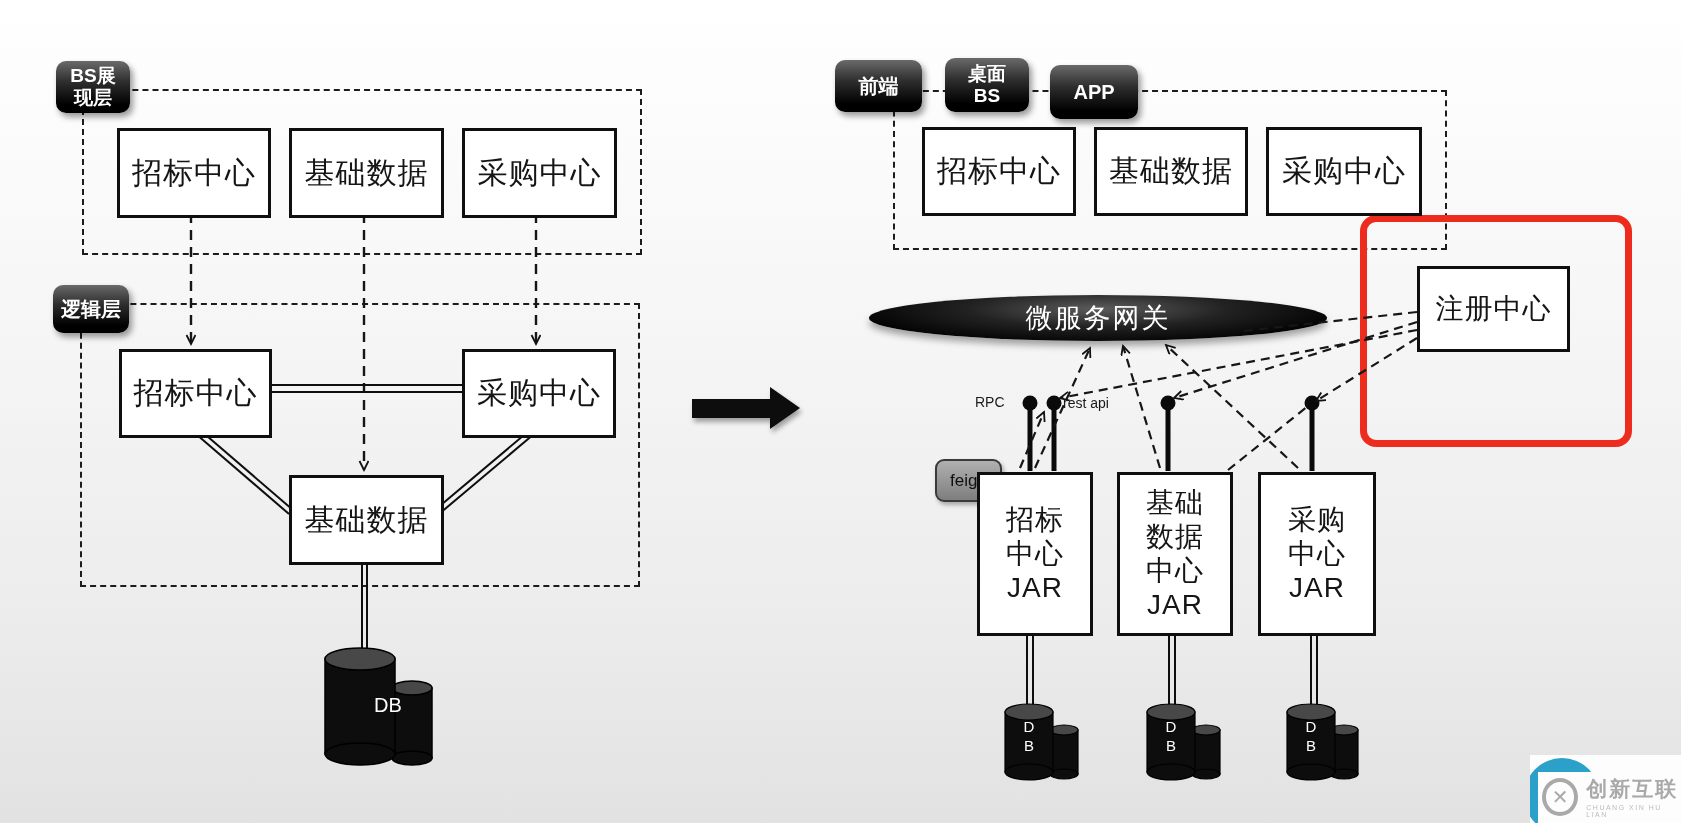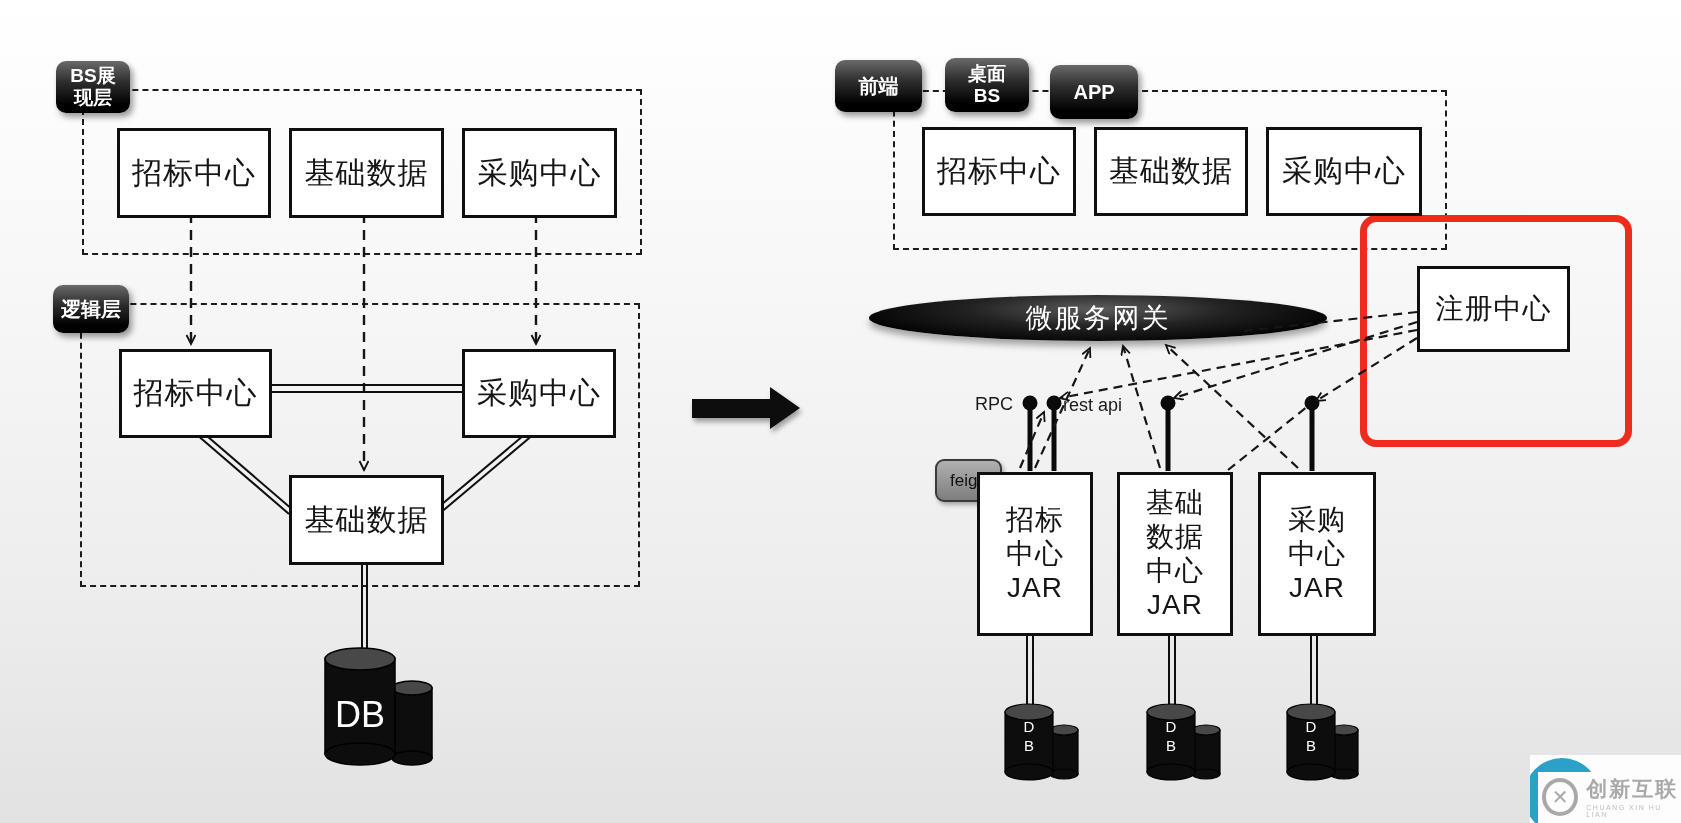--- a/index.html
+++ b/index.html
@@ -35,21 +35,21 @@
     box-shadow:0 5px 7px rgba(0,0,0,0.35);
     display:flex;align-items:center;justify-content:center;
     color:#fff;font-size:27px;letter-spacing:2px;
   }
   .feign{
     position:absolute;left:935px;top:459px;width:63px;height:39px;border-radius:9px;
     background:linear-gradient(180deg,#b0b0b0,#7e7e7e);border:2px solid #3a3a3a;
     display:flex;align-items:center;justify-content:center;font-size:17px;color:#101010;
     box-shadow:2px 3px 4px rgba(0,0,0,0.3);
   }
-  .pin-label{position:absolute;font-size:18px;color:#1a1a1a;}
+  .pin-label{position:absolute;font-size:14px;color:#1a1a1a;}
   .red-frame{
     position:absolute;left:1360px;top:215px;width:258px;height:218px;
     border:7px solid #ee2c1e;border-radius:16px;background:transparent;
   }
   .db-text{position:absolute;color:#ffffff;text-align:center;}
   svg.overlay{position:absolute;left:0;top:0;pointer-events:none;}
   
   .wm-box{position:absolute;left:1530px;top:755px;width:151px;height:68px;background:#fdfdfd;overflow:hidden;}
   .wm-teal{position:absolute;left:-6px;top:3px;width:76px;height:76px;border-radius:50%;}
   .wm-cover{position:absolute;left:8px;top:17px;right:0;bottom:0;background:#fdfdfd;}
@@ -194,21 +194,21 @@
   <div class="node" style="left:117px;top:128px;width:148px;height:84px;">招标中心</div>
   <div class="node" style="left:289px;top:128px;width:149px;height:84px;">基础数据</div>
   <div class="node" style="left:462px;top:128px;width:149px;height:84px;">采购中心</div>
 
   <div class="black-label" style="left:53px;top:285px;width:76px;height:48px;">逻辑层</div>
 
   <div class="node" style="left:119px;top:349px;width:147px;height:83px;">招标中心</div>
   <div class="node" style="left:462px;top:349px;width:148px;height:83px;">采购中心</div>
   <div class="node" style="left:289px;top:475px;width:149px;height:84px;">基础数据</div>
 
-  <div class="db-text" style="left:325px;top:694px;width:70px;font-size:36px;">DB</div>
+  <div class="db-text" style="left:325px;top:694px;width:70px;font-size:20px;padding-left:28px;">DB</div>
 
   <div class="black-label" style="left:835px;top:60px;width:87px;height:52px;">前端</div>
   <div class="black-label two-line pre" style="left:945px;top:58px;width:84px;height:54px;">桌面
 BS</div>
   <div class="black-label" style="left:1050px;top:65px;width:88px;height:54px;">APP</div>
 
   <div class="node" style="left:922px;top:127px;width:148px;height:83px;">招标中心</div>
   <div class="node" style="left:1094px;top:127px;width:148px;height:83px;">基础数据</div>
   <div class="node" style="left:1266px;top:127px;width:150px;height:83px;">采购中心</div>
 

